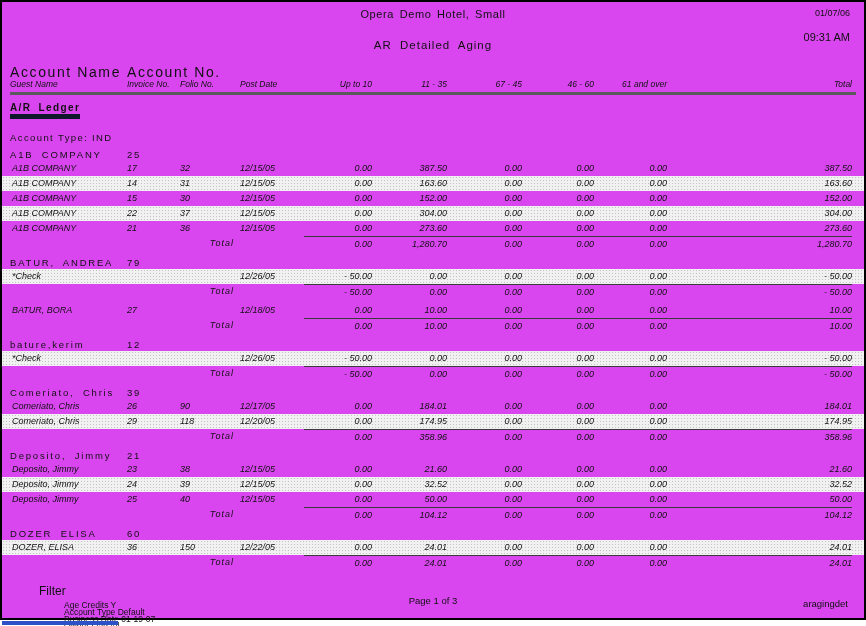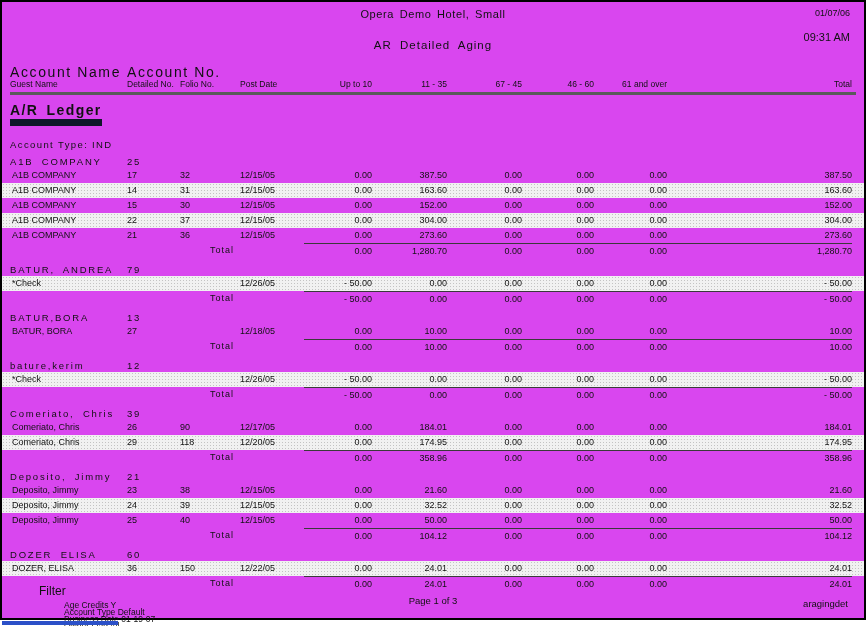--- a/index.html
+++ b/index.html
@@ -18,36 +18,37 @@
   
   .rpt-hotel   { position:absolute; top:6px;  left:0; width:100%; text-align:center; font-size:11px; letter-spacing:.6px; word-spacing:2px; }
   .rpt-date    { position:absolute; top:6px;  right:14px; font-size:9px; }
   .rpt-time    { position:absolute; top:29px; right:14px; font-size:11px; }
   .rpt-title   { position:absolute; top:37px; left:0; width:100%; text-align:center; font-size:11.5px; letter-spacing:1px; word-spacing:4px; }
   
   .main { position:absolute; top:62px; left:0; width:100%; }
   .grid {
     display:grid; padding-left:8px;
     grid-template-columns:117px 53px 60px 64px 68px 75px 75px 72px 73px 185px;
+    font-style:italic;
   }
   .c { overflow:visible; white-space:nowrap; font-size:9px; line-height:15px; height:15px; }
   .num { text-align:right; }
   .hdr1 { position:relative; height:13px; font-size:14px; letter-spacing:1.6px; }
   .hdr1 .h-acct-name { position:absolute; left:8px;   top:0; }
   .hdr1 .h-acct-no   { position:absolute; left:125px; top:0; }
   .hdr2 .c { font-size:8.5px; line-height:14px; height:14px; }
   .rule {
     margin:1px 8px 0 8px; height:3px;
     background-color:#b5b5b5;
     background-image:radial-gradient(#5a5a5a 0.8px, transparent 0.9px);
     background-size:2px 2px;
   }
   .ledger-title {
-    margin:7px 0 0 8px; display:inline-block; font-size:14px; font-weight:bold;
-    letter-spacing:1.4px; word-spacing:3px; border-bottom:7px solid #0f172a; padding-bottom:1px;
+    margin:7px 0 0 8px; display:inline-block; font-size:10px; font-weight:bold;
+    letter-spacing:1.4px; word-spacing:3px; border-bottom:5px solid #0f172a; padding-bottom:1px;
   }
   .acct-type { position:relative; height:12px; margin-top:13px; font-size:9.5px; }
   .acct-type .lbl { position:absolute; left:8px;  letter-spacing:1.4px; }
   .acct-type .val { position:absolute; left:90px; letter-spacing:1.4px; }
   .acct-hdr { position:relative; height:13px; line-height:13px; margin-top:4px; font-size:9.5px; }
   .acct-hdr .a-name { position:absolute; left:8px;   letter-spacing:1.8px; word-spacing:4px; white-space:nowrap; }
   .acct-hdr .a-no   { position:absolute; left:125px; letter-spacing:1.8px; }
   .row.shaded {
     background-color:#f1f1f1;
     background-image:radial-gradient(#c3c3c3 0.8px, transparent 0.9px);
@@ -76,21 +77,21 @@
   <div class="rpt-title">AR Detailed Aging</div>
 
   <div class="main">
 
     <div class="hdr1">
       <span class="h-acct-name">Account Name</span>
       <span class="h-acct-no">Account No.</span>
     </div>
     <div class="grid hdr2">
       <div class="c">Guest Name</div>
-      <div class="c">Detailed No.</div>
+      <div class="c">Invoice No.</div>
       <div class="c">Folio No.</div>
       <div class="c">Post Date</div>
       <div class="c num">Up to 10</div>
       <div class="c num">11 - 35</div>
       <div class="c num">67 - 45</div>
       <div class="c num">46 - 60</div>
       <div class="c num">61 and over</div>
       <div class="c num">Total</div>
     </div>
     <div class="rule"></div>
@@ -214,24 +215,20 @@
       <div class="c num">- 50.00</div>
       <div class="c num">0.00</div>
       <div class="c num">0.00</div>
       <div class="c num">0.00</div>
       <div class="c num">0.00</div>
       <div class="c num">- 50.00</div>
     </div>
   </div>
 
   <div>
-    <div class="acct-hdr">
-      <span class="a-name">BATUR,BORA</span>
-      <span class="a-no">13</span>
-    </div>
     <div class="rows-host">
   <div class="grid row">
     <div class="c">BATUR, BORA</div>
     <div class="c">27</div>
     <div class="c"></div>
     <div class="c">12/18/05</div>
     <div class="c num">0.00</div>
     <div class="c num">10.00</div>
     <div class="c num">0.00</div>
     <div class="c num">0.00</div>

